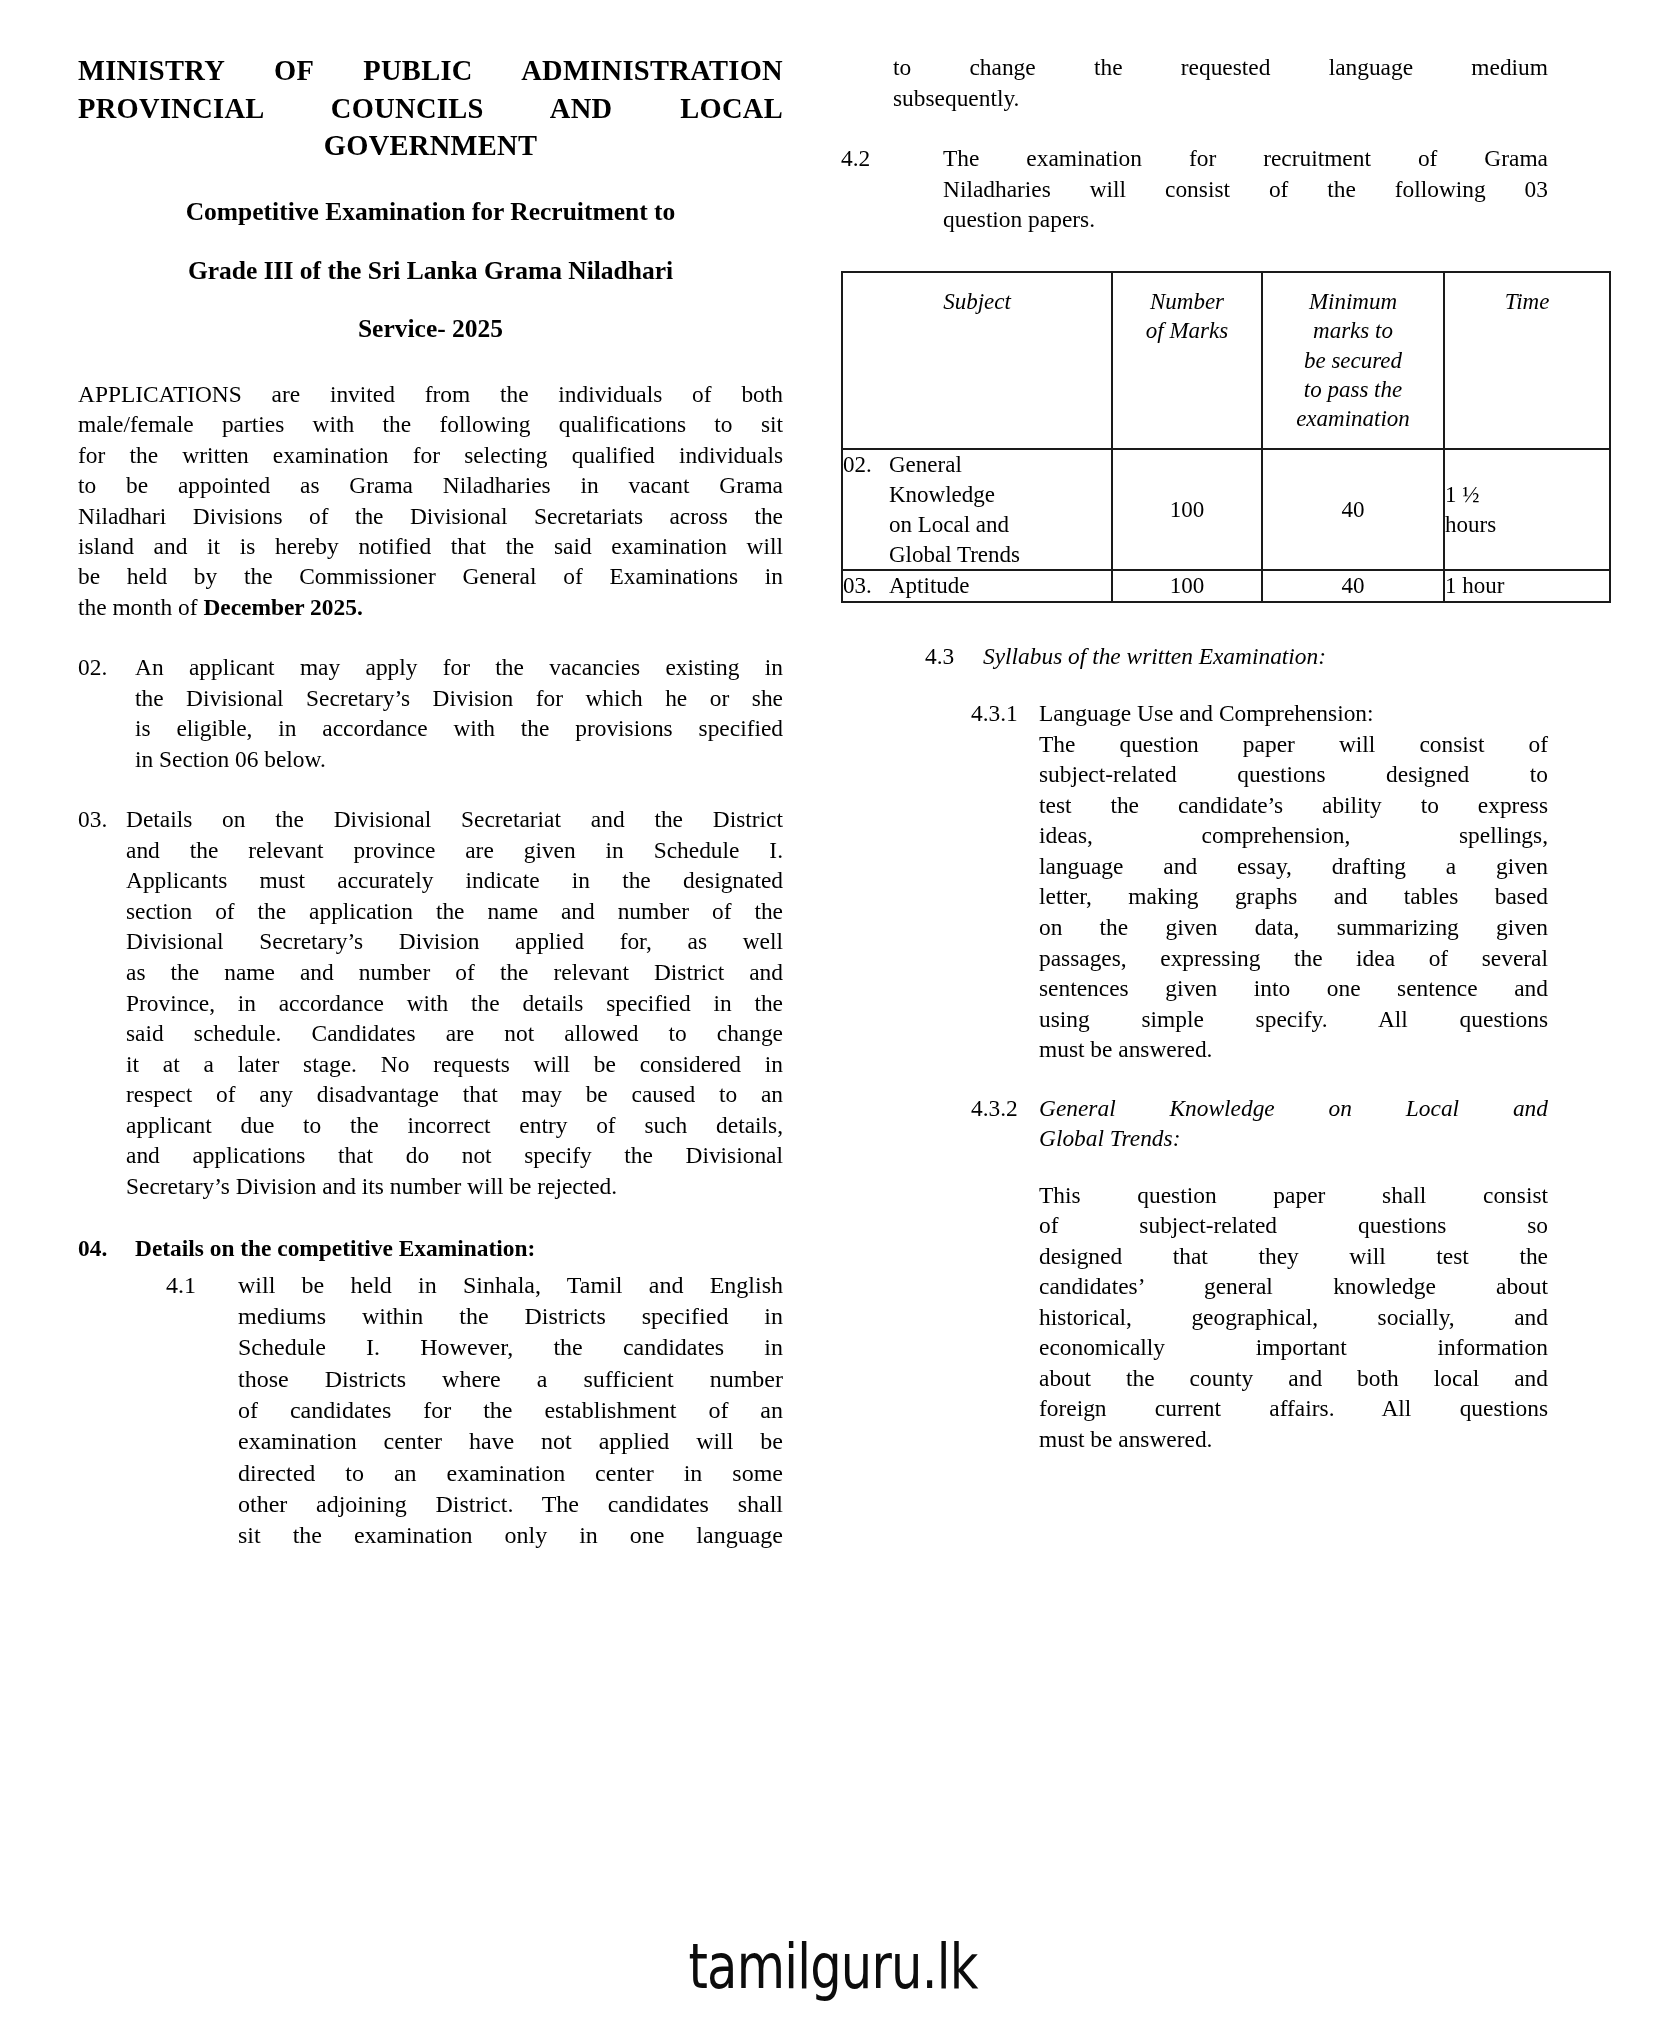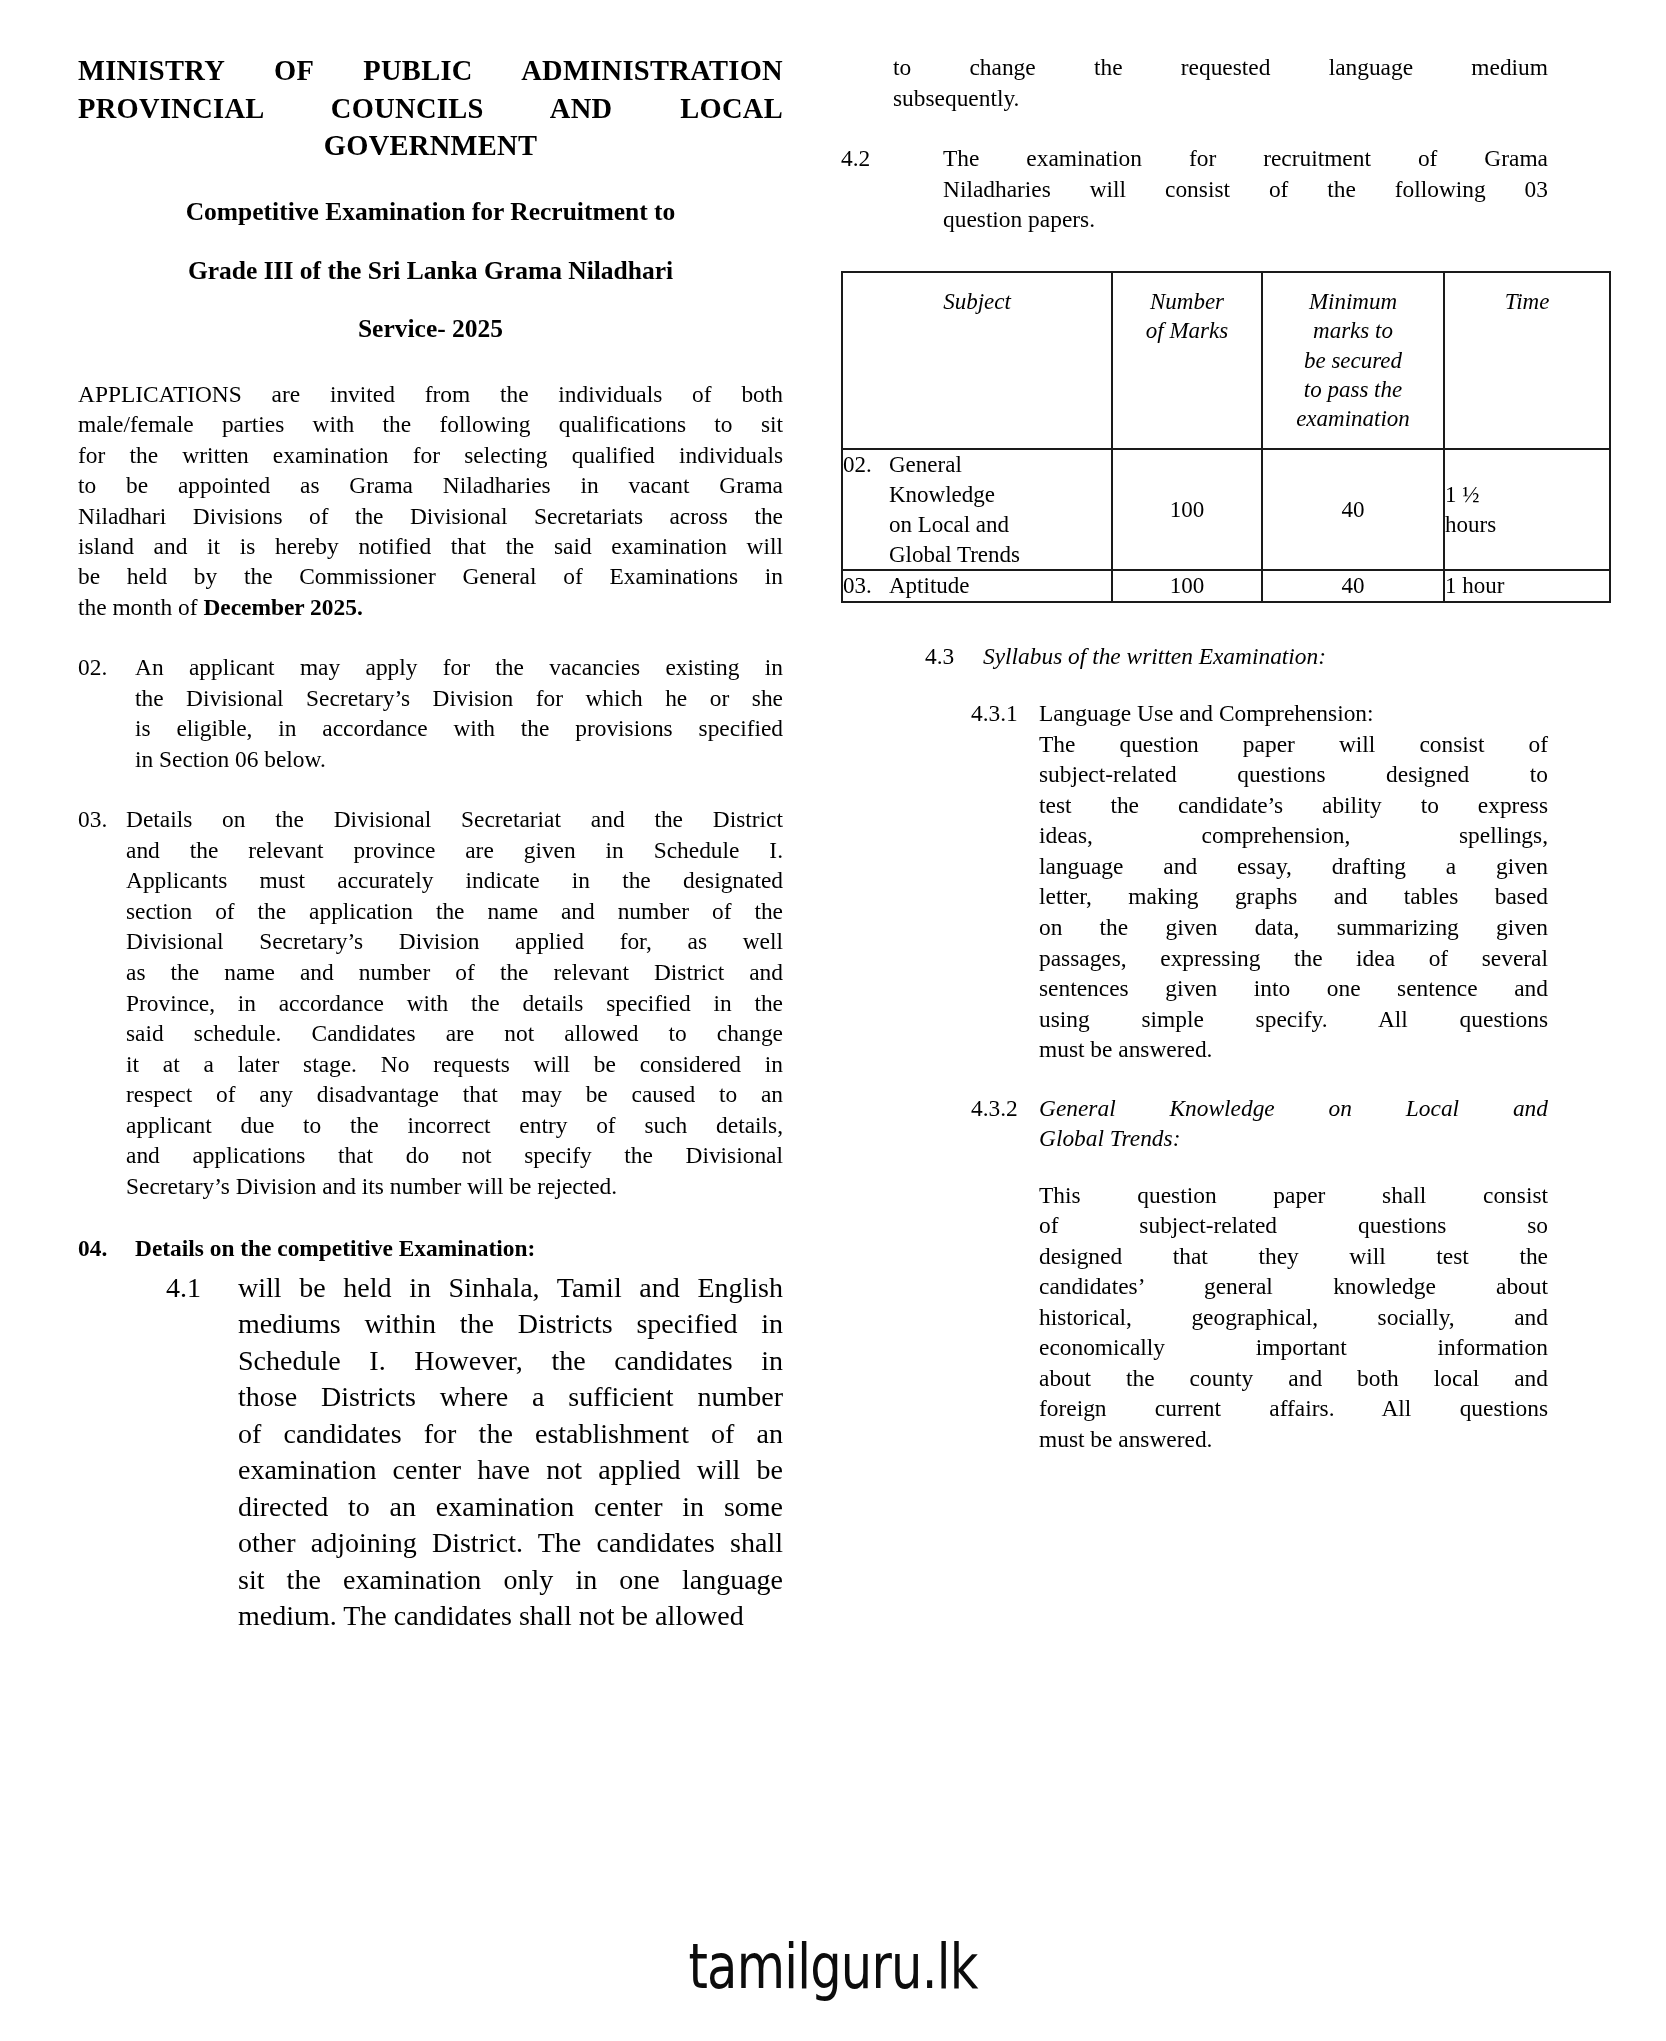--- a/index.html
+++ b/index.html
@@ -134,21 +134,21 @@
     font-size: 23.4px;
     margin-top: 32px;
     line-height: 1.3;
   }
   .section-head .num { width: 57px; flex: 0 0 57px; }
 
   .sub-item {
     display: flex;
     flex-direction: row;
     margin-top: 6px;
-    font-size: 28px;
+    font-size: 24px;
     line-height: 1.305;
     padding-left: 88px;
   }
   .sub-item .subnum {
     flex: 0 0 72px;
     width: 72px;
   }
   .sub-item .body {
     flex: 1 1 auto;
   }
@@ -368,21 +368,20 @@
         <span class="body">
           <span class="lnj">will be held in Sinhala, Tamil and English</span>
           <span class="lnj">mediums within the Districts specified in</span>
           <span class="lnj">Schedule I. However, the candidates in</span>
           <span class="lnj">those Districts where a sufficient number</span>
           <span class="lnj">of candidates for the establishment of an</span>
           <span class="lnj">examination center have not applied will be</span>
           <span class="lnj">directed to an examination center in some</span>
           <span class="lnj">other adjoining District. The candidates shall</span>
           <span class="lnj">sit the examination only in one language</span>
-          <span class="lnj last">medium. The candidates shall not be allowed</span>
         </span>
       </div>
 
     </div>
 
     <div class="col-right">
 
       <div class="r-cont">
         <span class="lnj">to change the requested language medium</span>
         <span class="lnj last">subsequently.</span>

